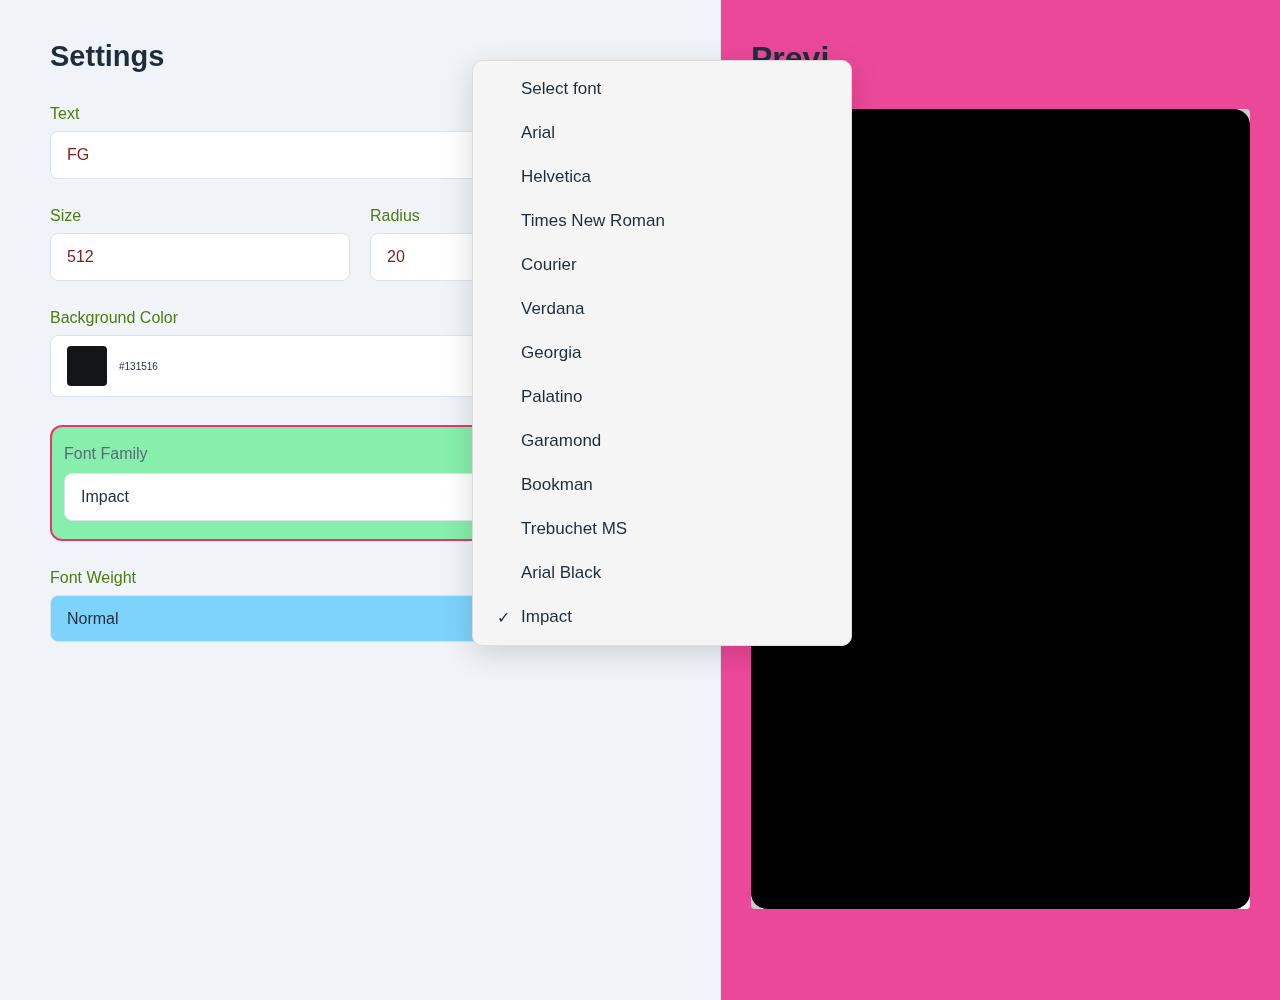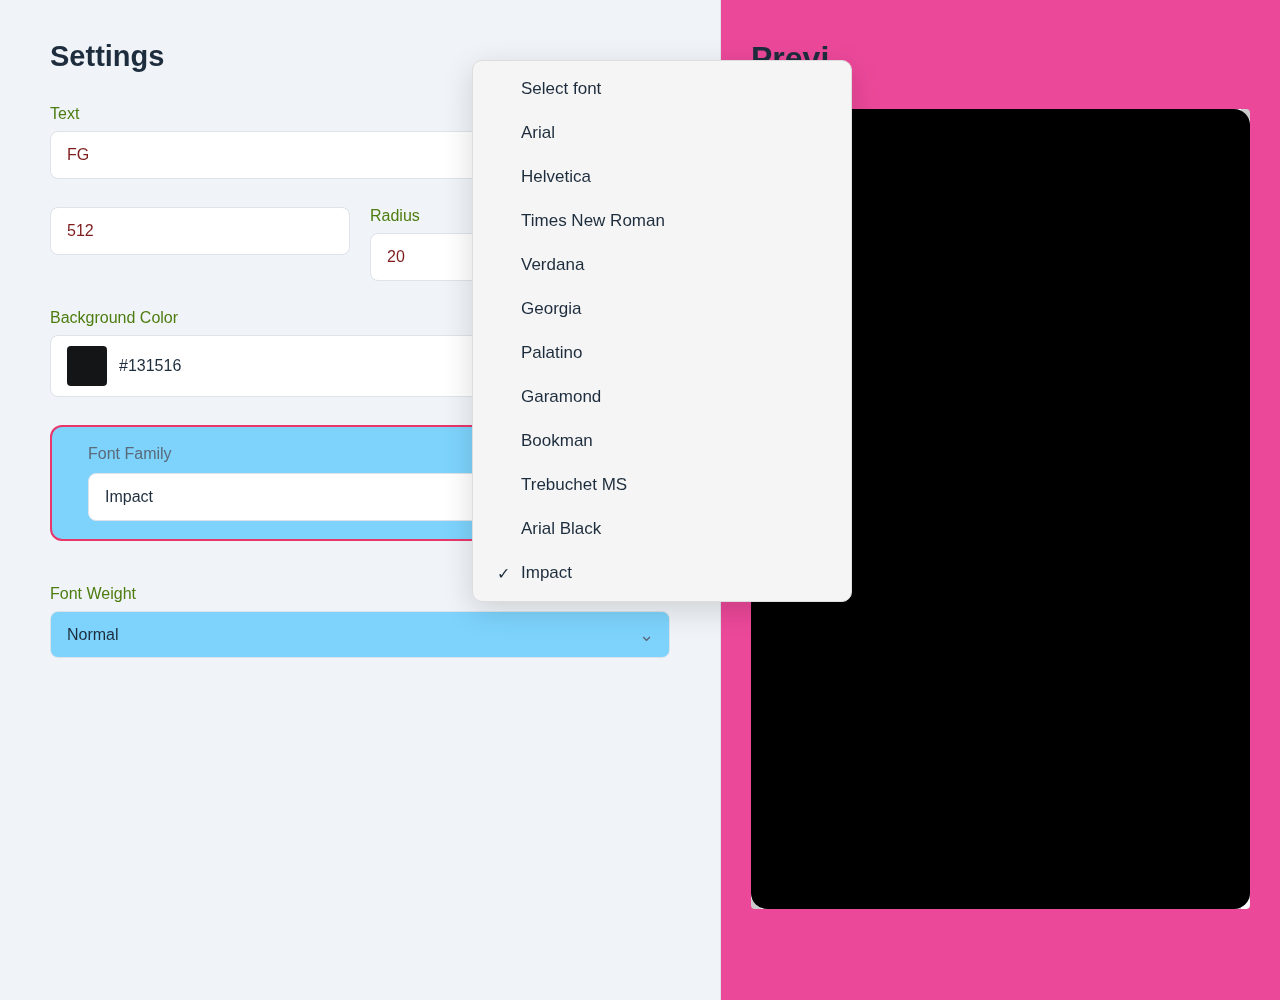--- a/index.html
+++ b/index.html
@@ -76,31 +76,31 @@
 
     .color-swatch {
       width: 40px;
       height: 40px;
       border-radius: 4px;
       background: #131516;
       flex-shrink: 0;
     }
 
     .color-value {
-      font-size: 16px;
+      font-size: 10px;
       color: #1e2d3d;
     }
 
     
     .font-family-box {
       border: 2.5px solid #e8366a;
       border-radius: 12px;
-      padding: 18px 36px;
-      margin-bottom: 44px;
-      background: #7dd3fc;
+      padding: 18px 12px;
+      margin-bottom: 28px;
+      background: #86efac;
     }
 
     .font-family-label {
       font-size: 16px;
       color: #5a6a7a;
       margin-bottom: 10px;
     }
 
     .font-family-value-box {
       border: 1.5px solid #dde3ea;
@@ -215,20 +215,21 @@
   <div class="settings-panel">
     <h1 class="settings-title">Settings</h1>
 
     <div class="field-group">
       <div class="field-label">Text</div>
       <input class="text-input" type="text" value="FG" style="">
     </div>
 
     <div class="two-col">
       <div class="field-group">
+        <div class="field-label">Size</div>
         <input class="text-input" type="text" value="512" style="">
       </div>
       <div class="field-group">
         <div class="field-label">Radius</div>
         <input class="text-input" type="text" value="20" style="">
       </div>
     </div>
 
     <div class="field-group">
       <div class="field-label">Background Color</div>
@@ -268,20 +269,24 @@
         <div class="dropdown-item">
           <span class="no-check"></span>
           <span>Helvetica</span>
         </div>
         <div class="dropdown-item">
           <span class="no-check"></span>
           <span>Times New Roman</span>
         </div>
         <div class="dropdown-item">
           <span class="no-check"></span>
+          <span>Courier</span>
+        </div>
+        <div class="dropdown-item">
+          <span class="no-check"></span>
           <span>Verdana</span>
         </div>
         <div class="dropdown-item">
           <span class="no-check"></span>
           <span>Georgia</span>
         </div>
         <div class="dropdown-item">
           <span class="no-check"></span>
           <span>Palatino</span>
         </div>

